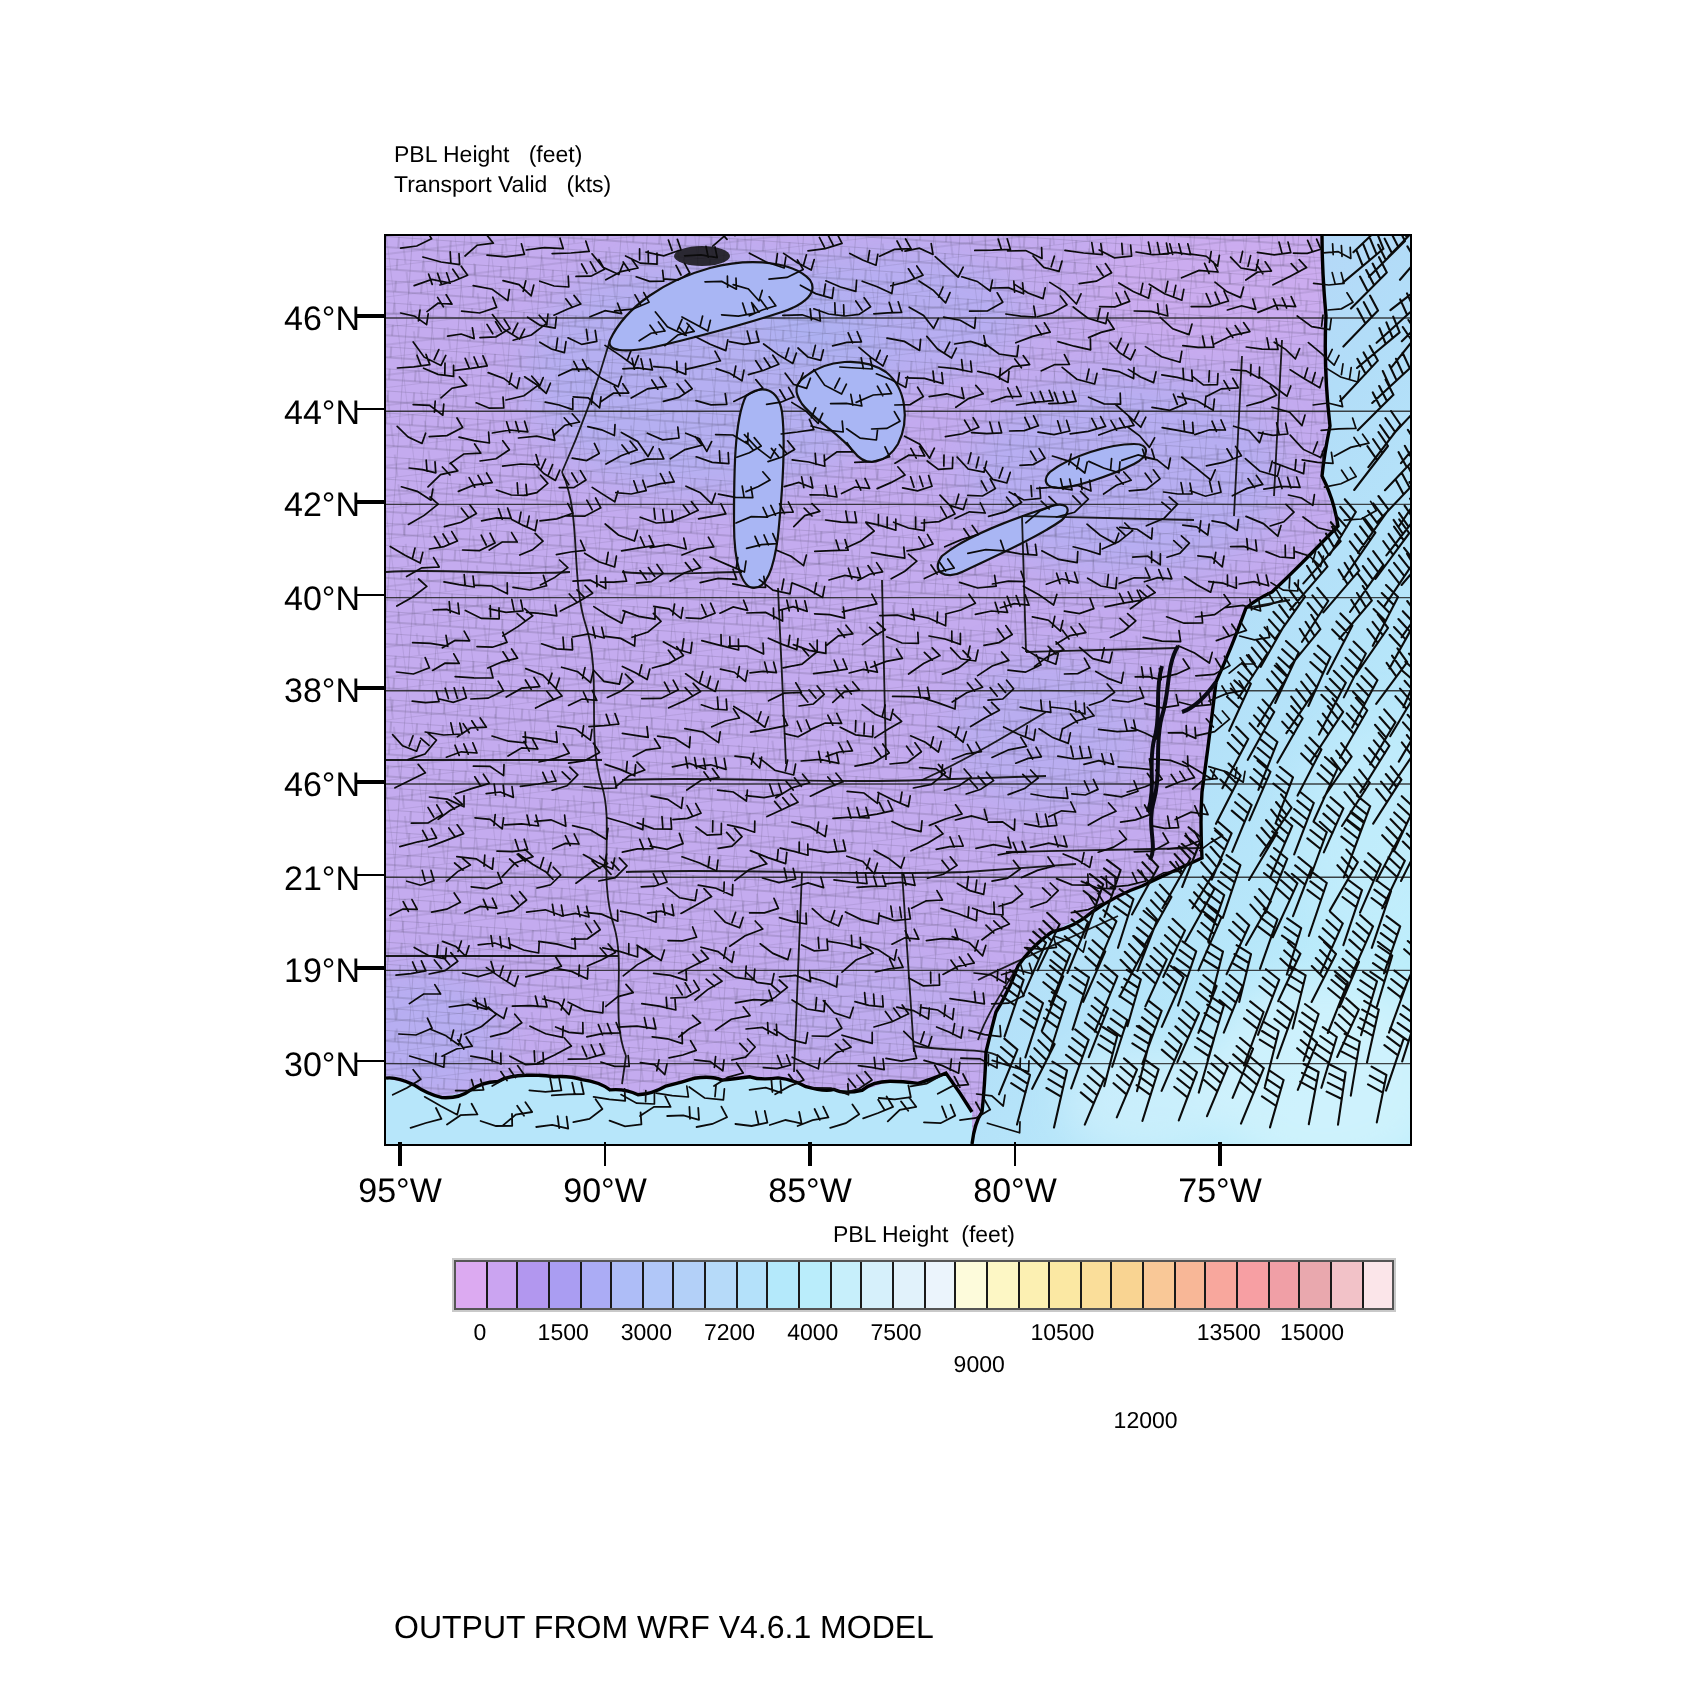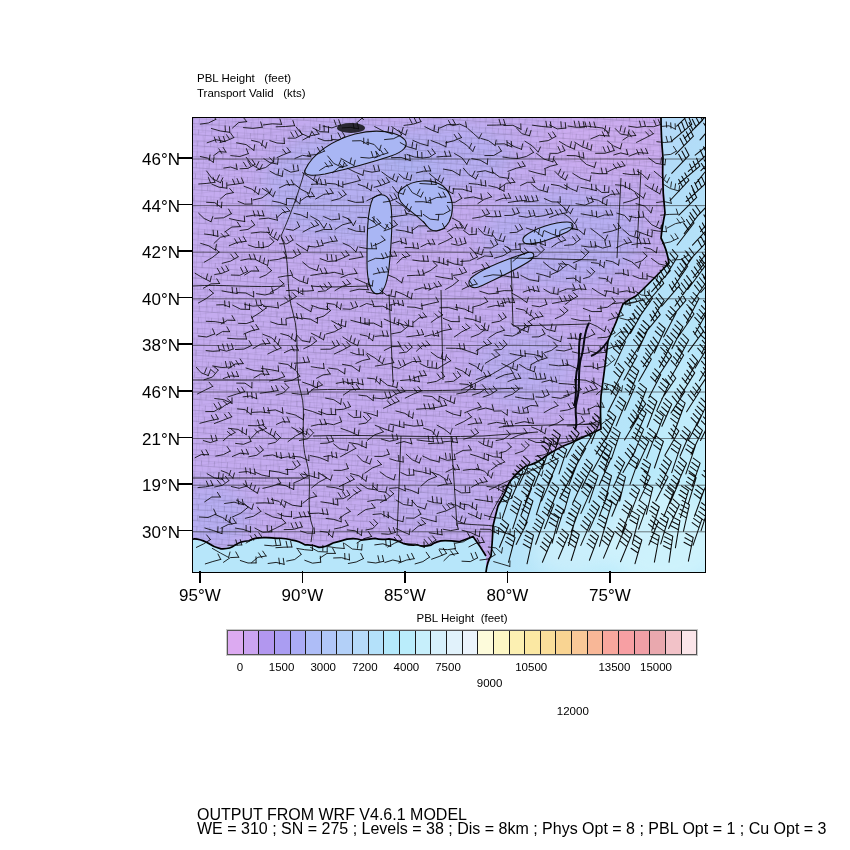--- a/index.html
+++ b/index.html
@@ -199,16 +199,15 @@
       <div class="cb-tick-label" style="left: 221px; top: 0px;">7500</div>
       <div class="cb-tick-label" style="left: 262.6px; top: 16px;">9000</div>
       <div class="cb-tick-label" style="left: 304.2px; top: 0px;">10500</div>
       <div class="cb-tick-label" style="left: 345.8px; top: 0px; margin-top: 44px;">12000</div>
       <div class="cb-tick-label" style="left: 387.4px; top: 0px;">13500</div>
       <div class="cb-tick-label" style="left: 429px; top: 0px;">15000</div>
     </div>
 
   <div class="footer">
     <div>OUTPUT FROM WRF V4.6.1 MODEL</div>
-    <div>WE = 310 ; SN = 275 ; Levels = 38 ; Dis = 8km ; Phys Opt = 8 ; PBL Opt = 1 ; Cu Opt = 3</div>
   </div>
 
 </div>
 
 </body></html>

